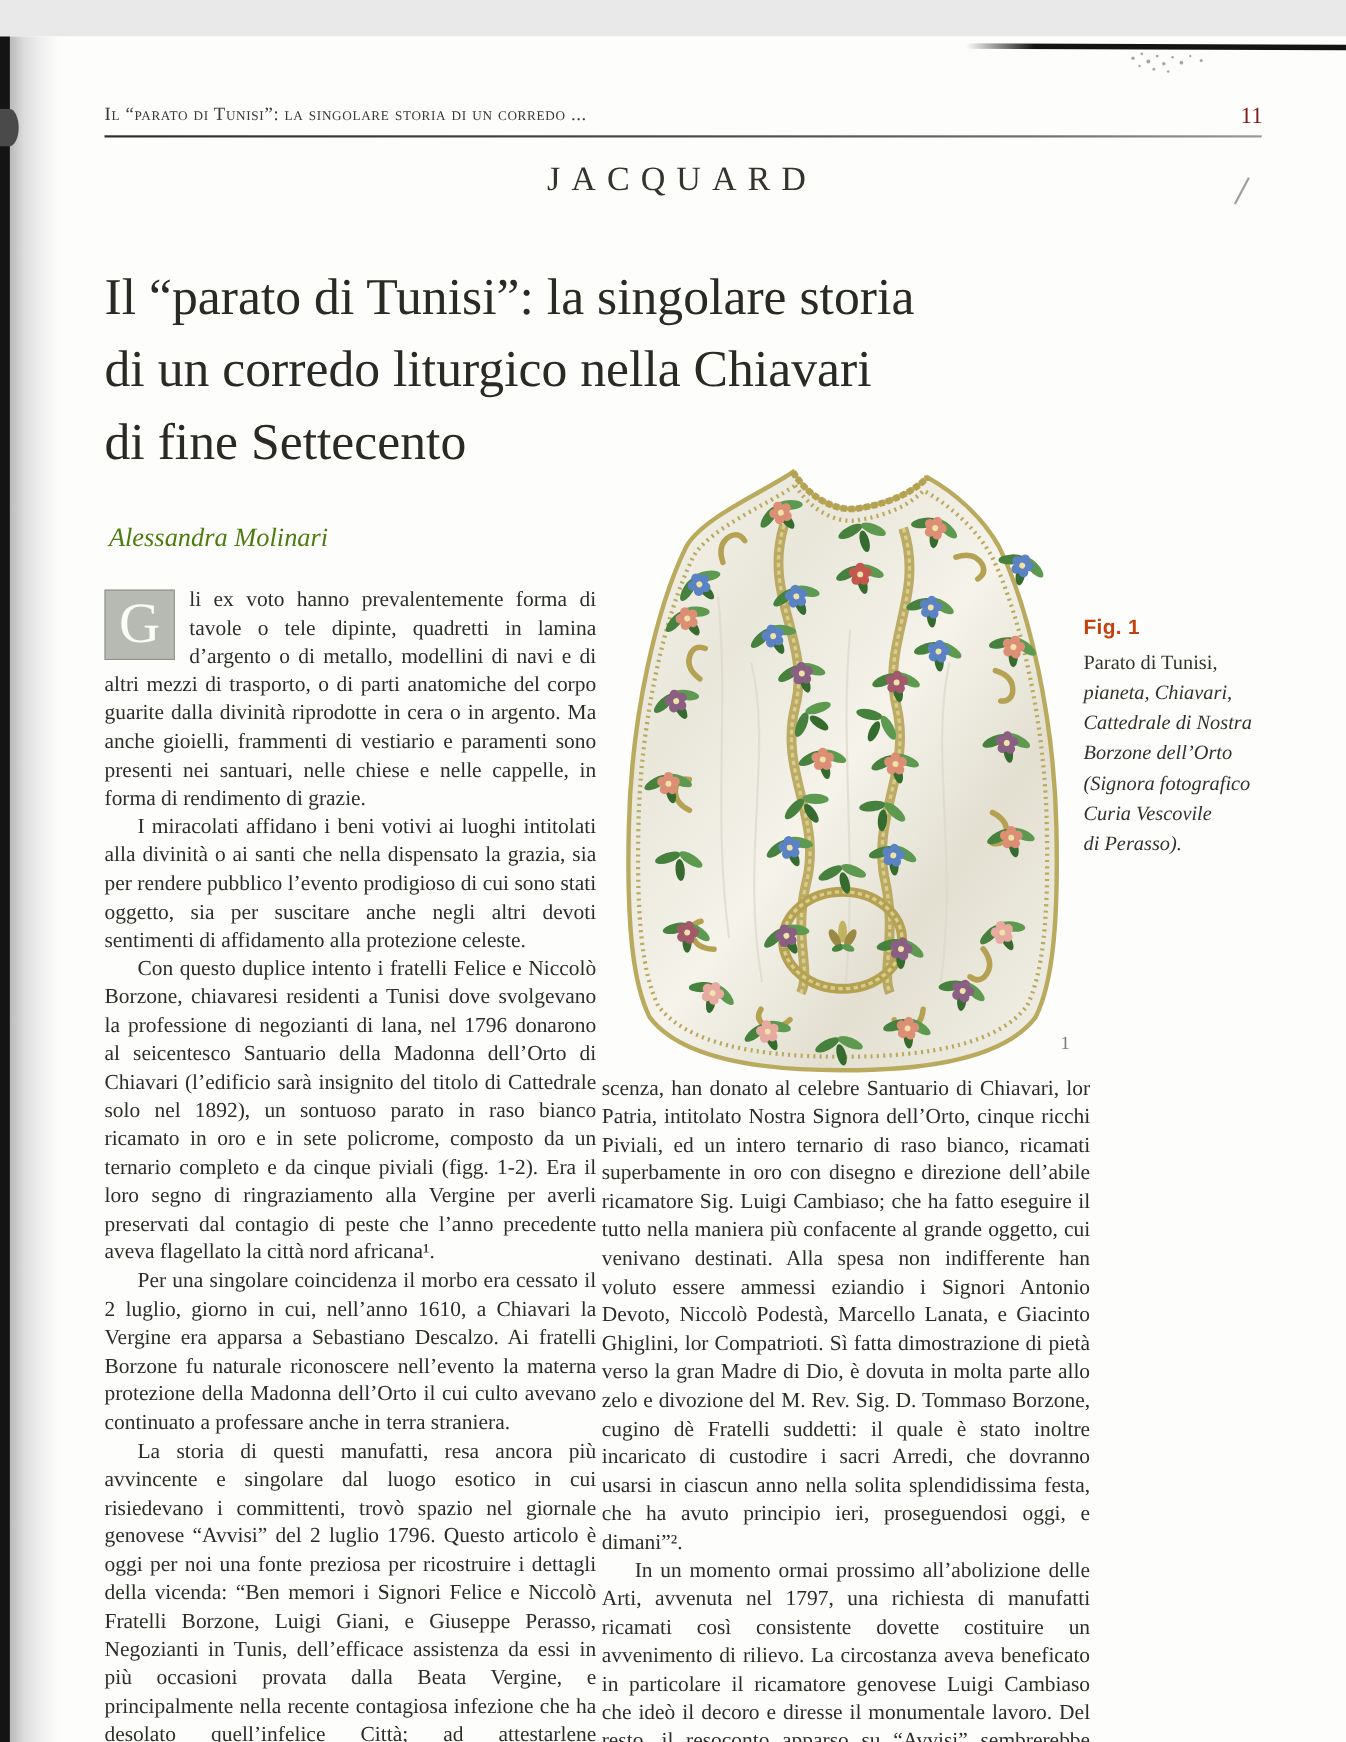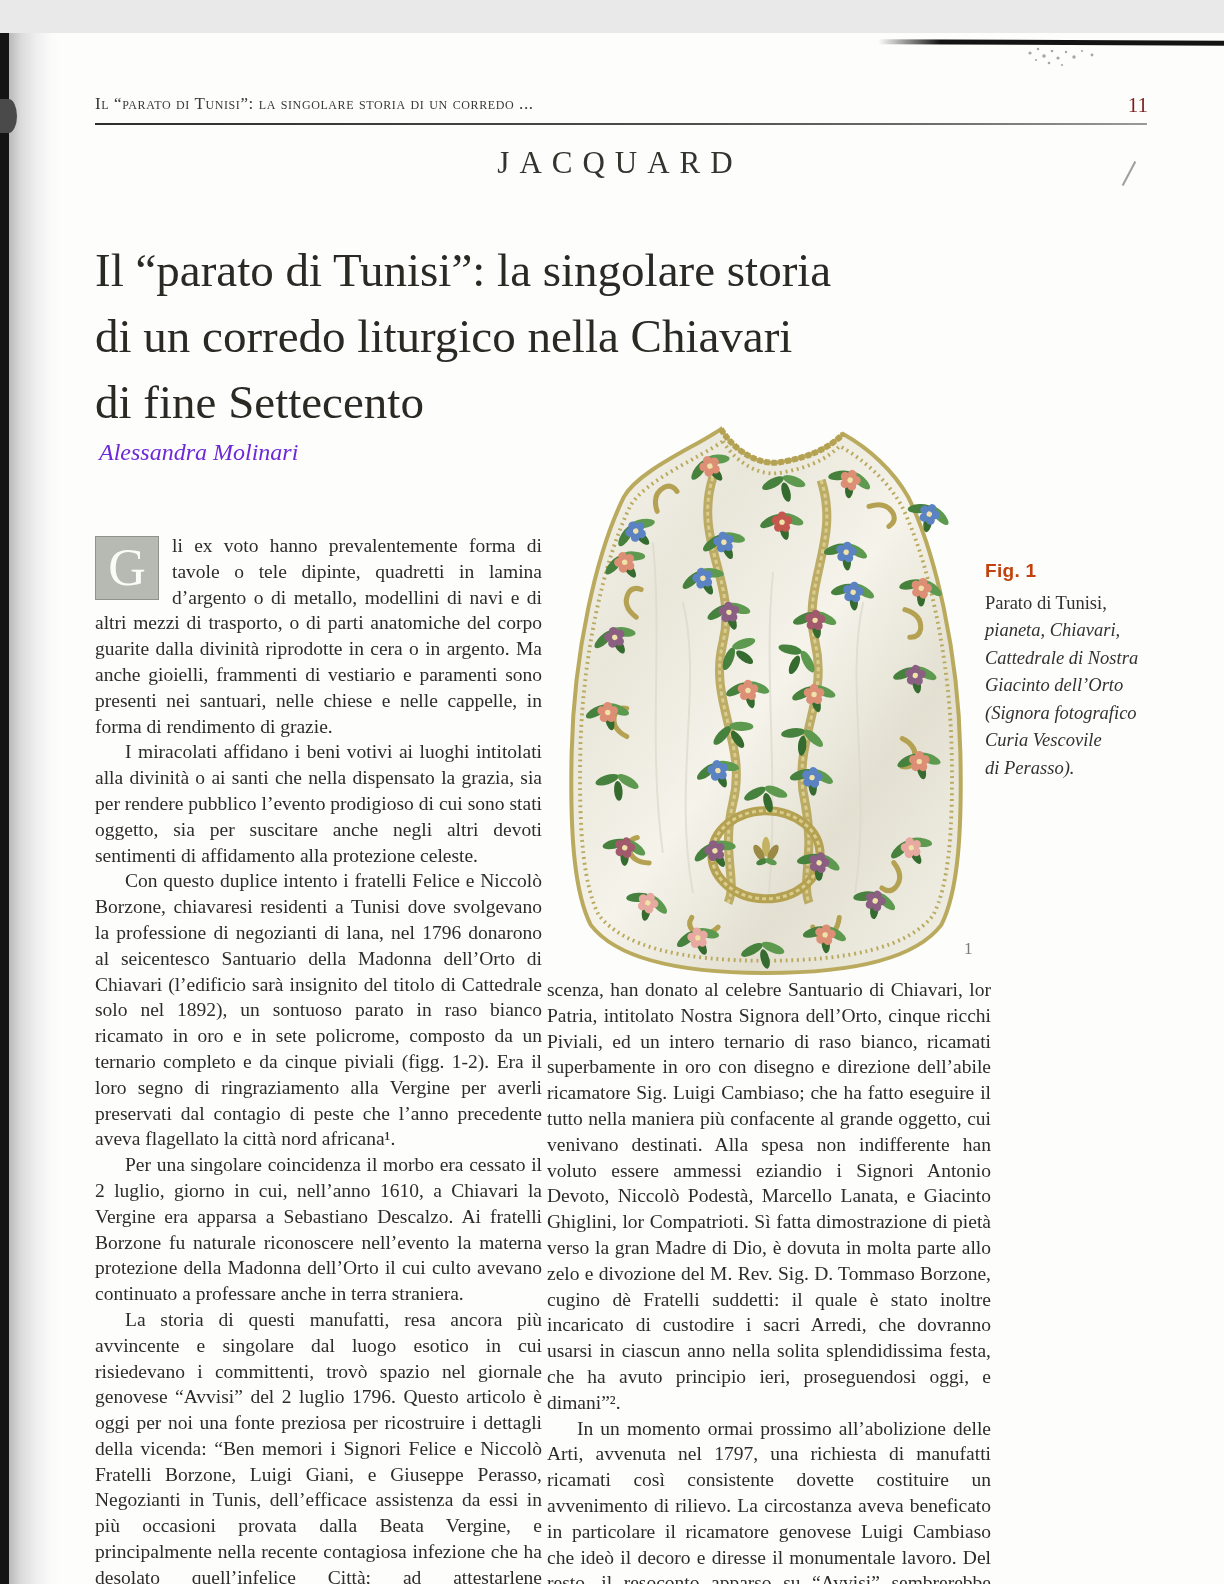--- a/index.html
+++ b/index.html
@@ -21,21 +21,21 @@
   .running-title{left:95px;top:61px;width:860px;font-size:17px;font-variant:small-caps;
      letter-spacing:.6px;color:#3a3834;}
   .page-number{left:1098px;top:60px;width:50px;text-align:right;font-size:21px;color:#7f1d1d;}
   .header-rule{left:95px;top:90px;width:1052px;height:2px;
      background:linear-gradient(to right,#2e2e2e,#4d4d4d 55%,#6e6e6e 80%,#9a9a9a);}
 
   
   .journal{left:95px;top:112px;width:1050px;text-align:center;font-size:31px;
      letter-spacing:10px;color:#35332e;}
   .article-title{left:95px;top:204px;width:960px;font-size:47px;line-height:66px;color:#2b2924;}
-  .author{left:99px;top:406px;font-style:italic;font-size:24px;color:#6d28d9;}
+  .author{left:99px;top:443px;font-style:italic;font-size:24px;color:#4d7c0f;}
 
   
   .col{font-size:19.5px;line-height:25.8px;text-align:justify;}
   .col-left{left:95px;top:500px;width:447px;}
   .col-right{left:547px;top:944px;width:444px;}
   .col p{margin:0;}
   .col p.indent{text-indent:30px;}
   .dropcap-box{float:left;width:62px;height:62px;margin:3px 13px 0 0;background:#b7bab2;
      border:1px solid #8f938b;display:flex;align-items:center;justify-content:center;}
   .dropcap-box span{font-size:52px;line-height:1;color:#fbfbf7;}
@@ -231,19 +231,19 @@
       <use href="#cluster" transform="translate(256,440) rotate(15)" color="#8a5f82"></use>
     </svg>
   </div>
   <div class="abs photo-number">1</div>
 
   <div class="abs caption">
     <span class="fig-label">Fig. 1</span>
     <span class="roman">Parato di Tunisi,</span>
     <span class="it">pianeta, Chiavari,</span>
     <span class="it">Cattedrale di Nostra</span>
-    <span class="it">Giacinto dell’Orto</span>
+    <span class="it">Borzone dell’Orto</span>
     <span class="it">(Signora fotografico</span>
     <span class="it">Curia Vescovile</span>
     <span class="it">di Perasso).</span>
   </div>
 
 </div>
 
 </body></html>

